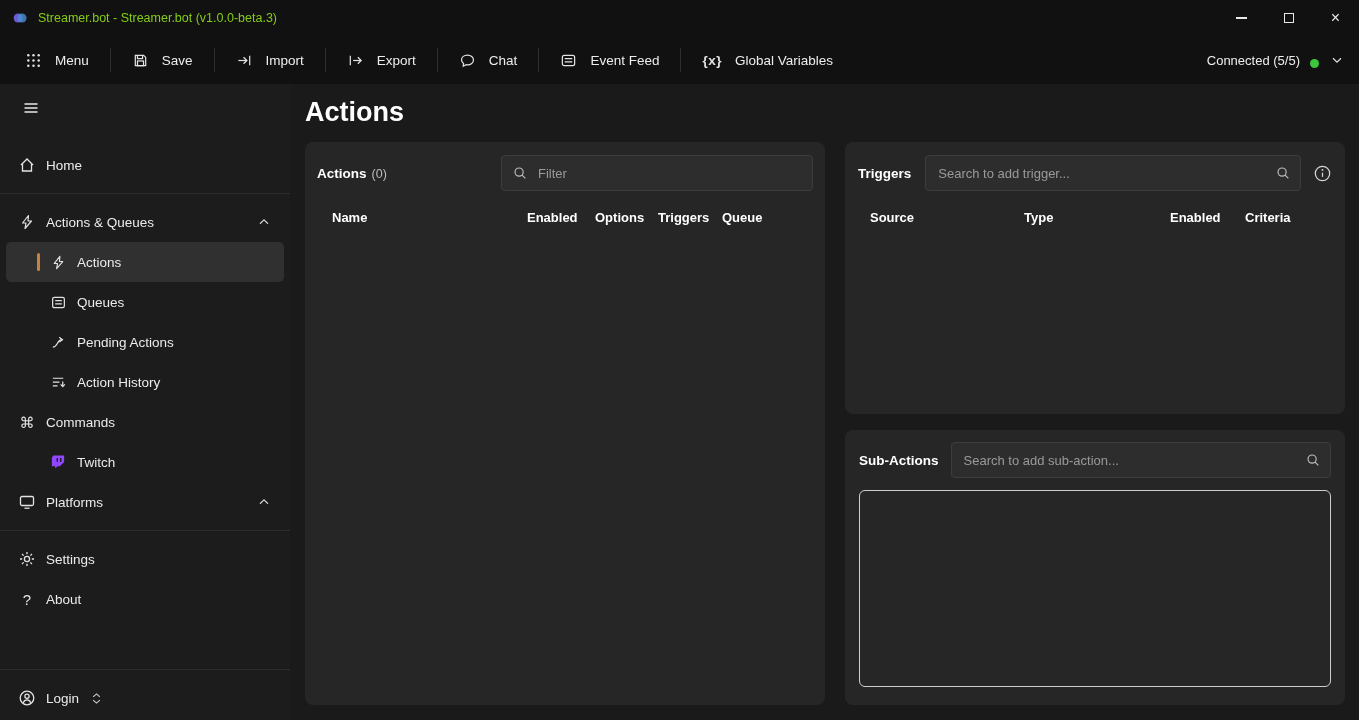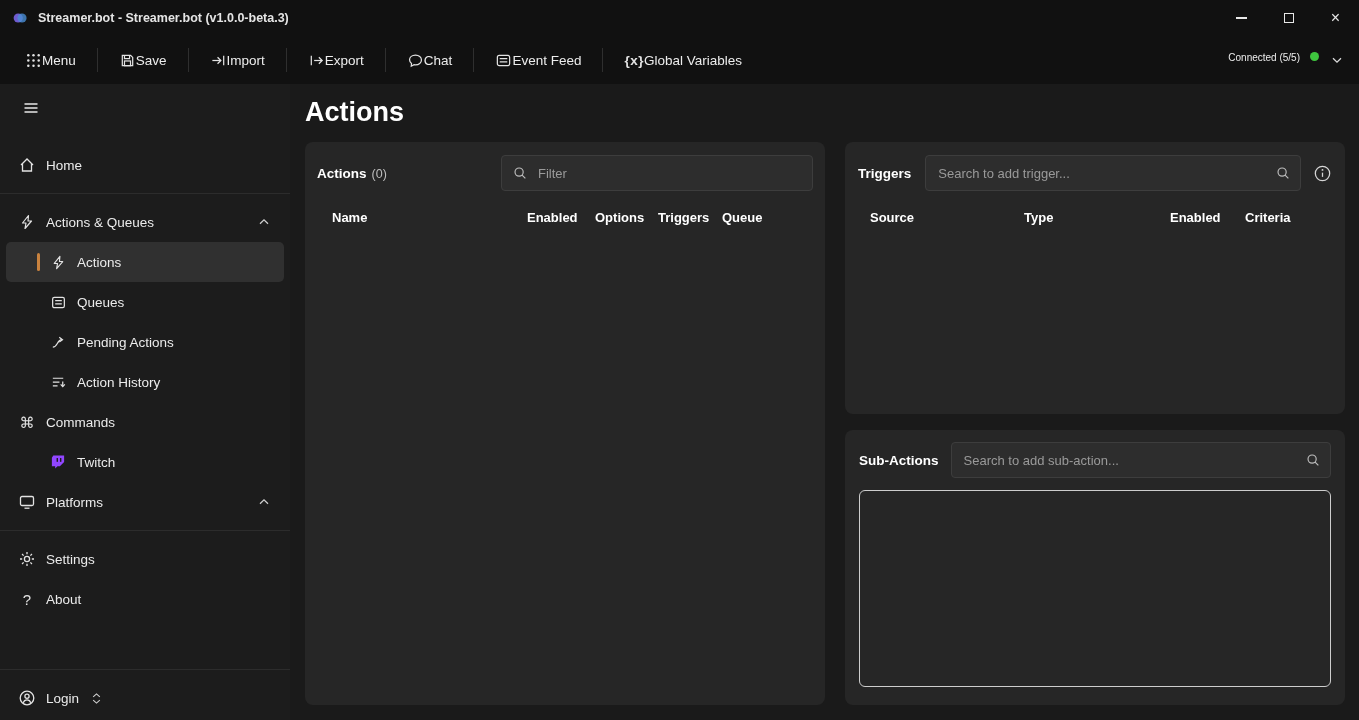--- a/index.html
+++ b/index.html
@@ -6,36 +6,36 @@
   html,body { width:1359px; height:720px; overflow:hidden; }
   body { font-family:"Liberation Sans", sans-serif; background:#1a1a1a; color:#ececec; }
   svg { display:block; }
   button { cursor:default; }
 
   .app { width:1359px; height:720px; display:flex; flex-direction:column; }
 
   
   .titlebar { height:36px; flex:0 0 36px; background:#111111; display:flex; align-items:center; }
   .app-logo { margin-left:12px; }
-  .titlebar-title { margin-left:10px; font-size:12.5px; color:#e5e5e5;font-weight:bold; }
+  .titlebar-title { margin-left:10px; font-size:12.5px; color:#84cc16; }
   .win-controls { margin-left:auto; display:flex; height:100%; }
   .win-btn { width:47px; height:100%; display:flex; align-items:center; justify-content:center;
              background:transparent; border:none; color:#e8e8e8; font-family:inherit; }
   .win-btn.min i { display:block; width:11px; height:1.2px; background:#e8e8e8; }
   .win-btn.max i { display:block; width:10px; height:10px; border:1.2px solid #e8e8e8; }
   .win-btn.close { font-size:16px; line-height:1; }
 
   
   .toolbar { height:48px; flex:0 0 48px; background:#111111; display:flex; align-items:center; padding:0 14px; }
-  .tb-btn { display:inline-flex; align-items:center; gap:0; padding:8px 11px; background:transparent;
+  .tb-btn { display:inline-flex; align-items:center; gap:13px; padding:8px 11px; background:transparent;
             border:none; color:#ededed; font-family:inherit; font-size:13.5px; border-radius:4px; }
   .tb-btn .ic { color:#e3e3e3; display:flex; }
   .tb-sep { width:1px; height:24px; background:#2f2f2f; margin:0 10px; }
   .brace-icon { font-size:13.5px; font-weight:bold; letter-spacing:0.5px; }
-  .tb-right { margin-left:auto; display:flex; align-items:flex-start; gap:10px; font-size:10px; color:#ededed; }
+  .tb-right { margin-left:auto; display:flex; align-items:flex-end; gap:10px; font-size:13px; color:#ededed; }
   .status-dot { width:9px; height:9px; border-radius:50%; background:#3ec53e; }
   .chev-btn { background:none; border:none; color:#dcdcdc; display:flex; }
 
   
   .app-body { flex:1; display:flex; min-height:0; }
 
   
   .sidebar { width:290px; flex:0 0 290px; background:#1c1c1c; display:flex; flex-direction:column; }
   .hamburger { margin:15px 0 0 22px; background:none; border:none; color:#e8e8e8; display:flex; }
   .side-nav { margin-top:28px; display:flex; flex-direction:column; }

